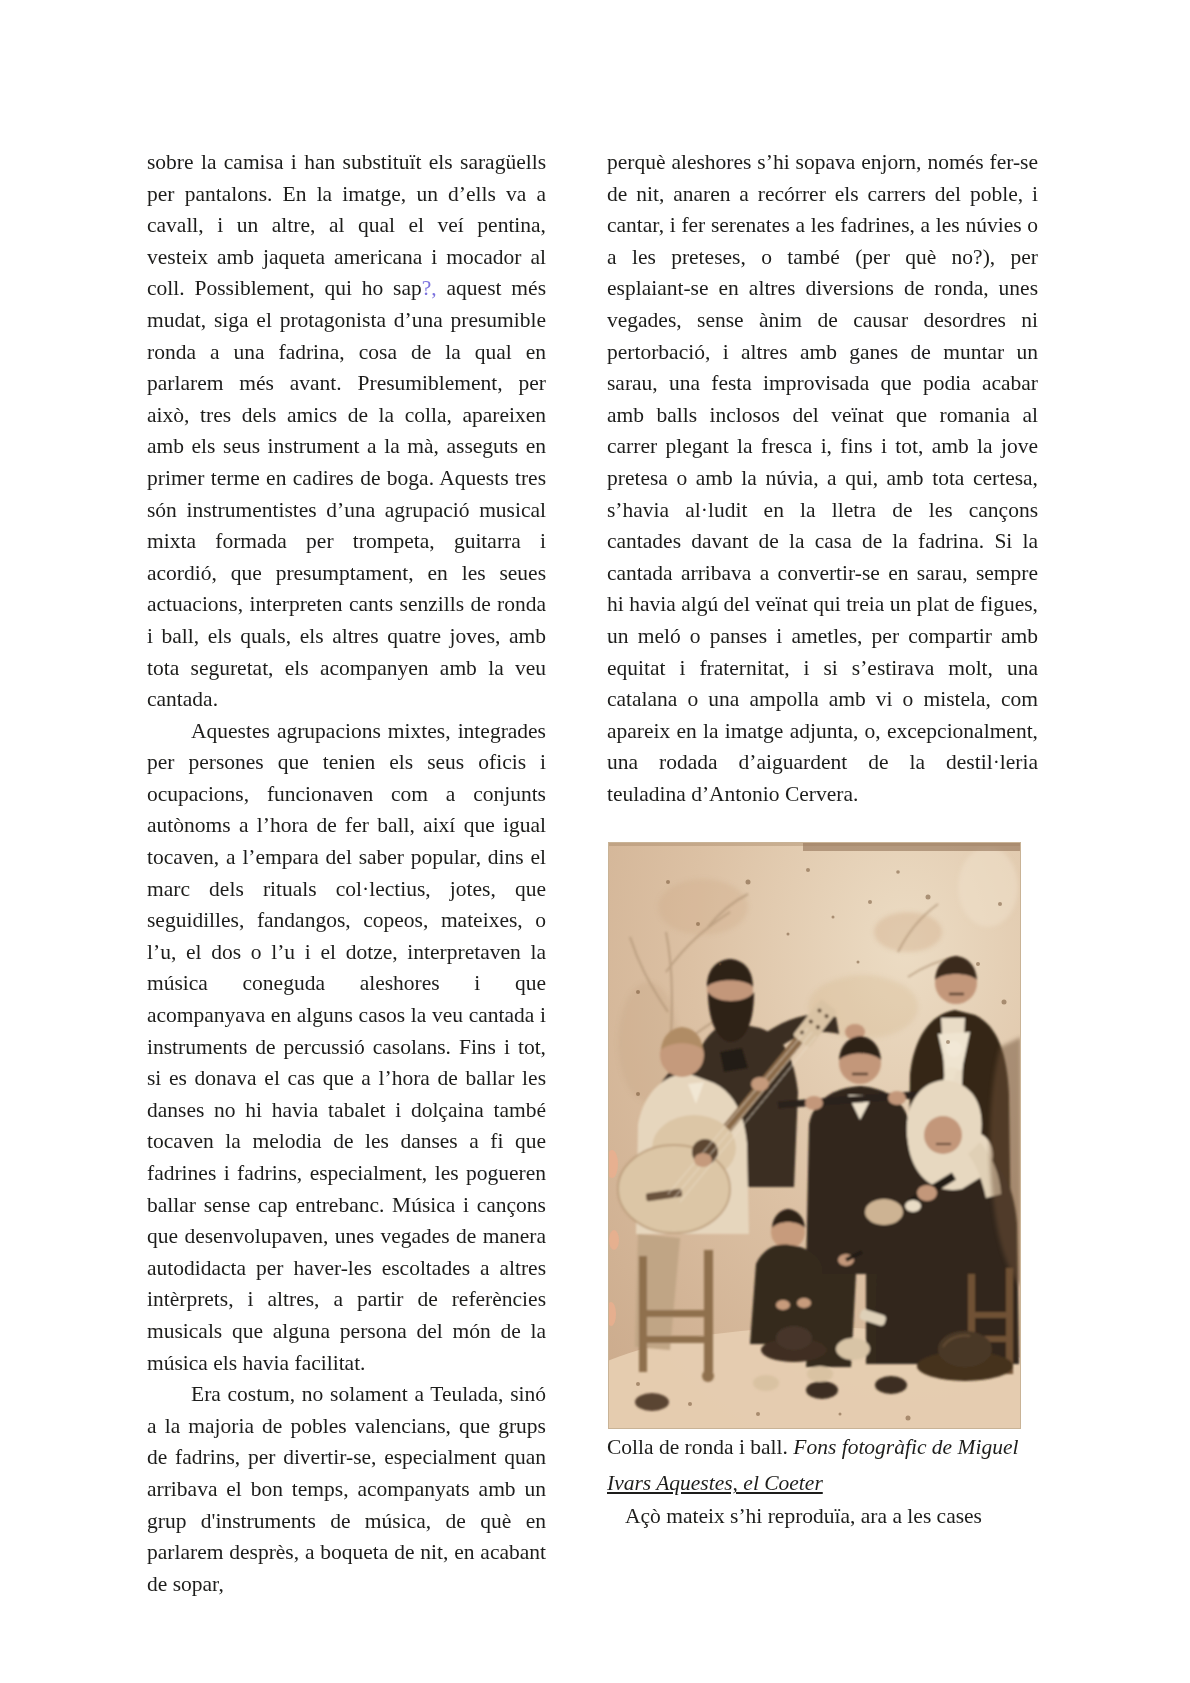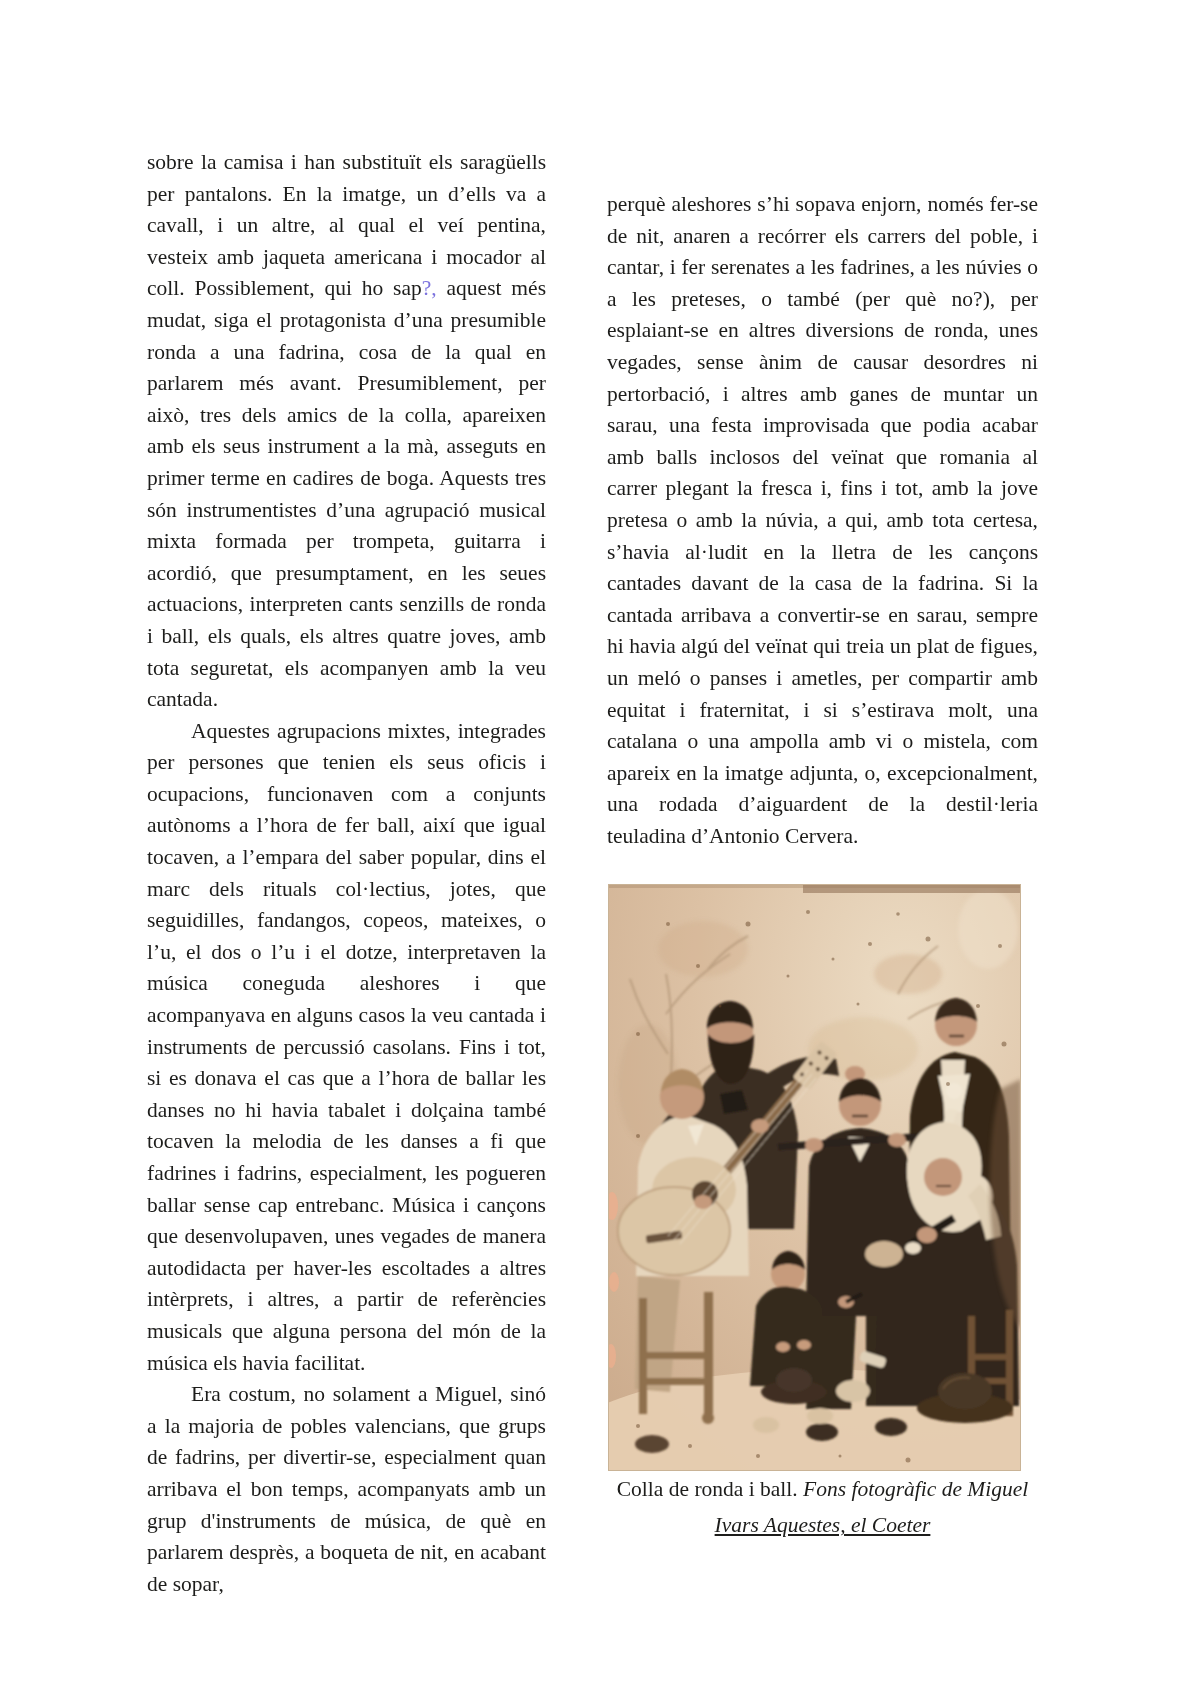--- a/index.html
+++ b/index.html
@@ -10,47 +10,47 @@
     overflow:hidden;
     font-family:"Liberation Serif", serif;
     color:#1d1d1b;
   }
   .col{
     position:absolute;top:147px;
     font-size:21.5px;line-height:31.6px;
     text-align:justify;
   }
   .col-left{left:147px;width:399px;}
-  .col-right{left:607px;width:431px;margin-top:42px;}
+  .col-right{left:607px;width:431px;}
   .col p{margin:0;padding:0;}
   .indent{text-indent:44px;}
   .sp1{margin-top:16px;}
   .sp2{margin-top:28px;}
   .indent-sm{text-indent:18px;}
   .annot{  }
   .photo-wrap{margin-top:32px;margin-left:1px;width:413px;height:587px;}
   .photo-wrap svg{display:block;}
   .caption{
-    text-align:center;
+    text-align:left;
     margin-top:26px;
     line-height:36px;
     text-indent:0;
   }
   .cap-italic{font-style:italic;}
   .cap-underline{font-style:italic;text-decoration:underline;}
 </style>
 </head>
 <body>
 
 <div class="page" style="color: rgb(29, 29, 27); border-radius: 12px;">
 
   <div class="col col-left">
     <p><span>sobre la camisa i han substituït els saragüells per pantalons. En la imatge, un d’ells va a cavall, i un altre, al qual el veí pentina, vesteix amb jaqueta americana i mocador al coll. Possiblement, qui ho sap</span><span class="annot" style="color: rgb(123, 114, 222);">?,</span><span> aquest més mudat, siga el protagonista d’una presumible ronda a una fadrina, cosa de la qual en parlarem més avant. Presumiblement, per això, tres dels amics de la colla, apareixen amb els seus instrument a la mà, asseguts en primer terme en cadires de boga. Aquests tres són instrumentistes d’una agrupació musical mixta formada per trompeta, guitarra i acordió, que presumptament, en les seues actuacions, interpreten cants senzills de ronda i ball, els quals, els altres quatre joves, amb tota seguretat, els acompanyen amb la veu cantada.</span></p>
     <p class="indent sp1">Aquestes agrupacions mixtes, integrades per persones que tenien els seus oficis i ocupacions, funcionaven com a conjunts autònoms a l’hora de fer ball, així que igual tocaven, a l’empara del saber popular, dins el marc dels rituals col·lectius, jotes, que seguidilles, fandangos, copeos, mateixes, o l’u, el dos o l’u i el dotze, interpretaven la música coneguda aleshores i que acompanyava en alguns casos la veu cantada i instruments de percussió casolans. Fins i tot, si es donava el cas que a l’hora de ballar les danses no hi havia tabalet i dolçaina també tocaven la melodia de les danses a fi que fadrines i fadrins, especialment, les pogueren ballar sense cap entrebanc. Música i cançons que desenvolupaven, unes vegades de manera autodidacta per haver-les escoltades a altres intèrprets, i altres, a partir de referències musicals que alguna persona del món de la música els havia facilitat.</p>
-    <p class="indent sp2">Era costum, no solament a Miguel, sinó a la majoria de pobles valencians, que grups de fadrins, per divertir-se, especialment quan arribava el bon temps, acompanyats amb un grup d'instruments de música, de què en parlarem desprès, a boqueta de nit, en acabant de sopar,</p>
+    <p class="indent sp2">Era costum, no solament a Teulada, sinó a la majoria de pobles valencians, que grups de fadrins, per divertir-se, especialment quan arribava el bon temps, acompanyats amb un grup d'instruments de música, de què en parlarem desprès, a boqueta de nit, en acabant de sopar,</p>
   </div>
 
   <div class="col col-right">
     <p>perquè aleshores s’hi sopava enjorn, només fer-se de nit, anaren a recórrer els carrers del poble, i cantar, i fer serenates a les fadrines, a les núvies o a les preteses, o també (per què no?), per esplaiant-se en altres diversions de ronda, unes vegades, sense ànim de causar desordres ni pertorbació, i altres amb ganes de muntar un sarau, una festa improvisada que podia acabar amb balls inclosos del veïnat que romania al carrer plegant la fresca i, fins i tot, amb la jove pretesa o amb la núvia, a qui, amb tota certesa, s’havia al·ludit en la lletra de les cançons cantades davant de la casa de la fadrina. Si la cantada arribava a convertir-se en sarau, sempre hi havia algú del veïnat qui treia un plat de figues, un meló o panses i ametles, per compartir amb equitat i fraternitat, i si s’estirava molt, una catalana o una ampolla amb vi o mistela, com apareix en la imatge adjunta, o, excepcionalment, una rodada d’aiguardent de la destil·leria teuladina d’Antonio Cervera.</p>
 
     <div class="photo-wrap">
       <svg viewBox="0 0 413 587" width="413" height="587" aria-hidden="true">
         <defs>
           <radialGradient id="bgGrad" cx="0.72" cy="0.18" r="1.15">
             <stop offset="0" stop-color="#ecdcc4"></stop>
@@ -230,15 +230,16 @@
             <circle cx="30" cy="542" r="2"></circle>
             <circle cx="290" cy="30" r="1.8"></circle>
           <circle cx="225" cy="75" r="1.5"></circle>
         </g>
         <rect x="0.5" y="0.5" width="412" height="586" fill="none" stroke="#c9b396" stroke-width="1"></rect>
       </svg>
     </div>
 
     <p class="caption"><span>Colla de ronda i ball. </span><span class="cap-italic">Fons fotogràfic de Miguel</span><br><span class="cap-underline">Ivars Aquestes, el Coeter</span></p>
 
+    <p class="indent-sm">Açò mateix s’hi reproduïa, ara a les cases</p>
   </div>
 
 </div>
 
 </body></html>

